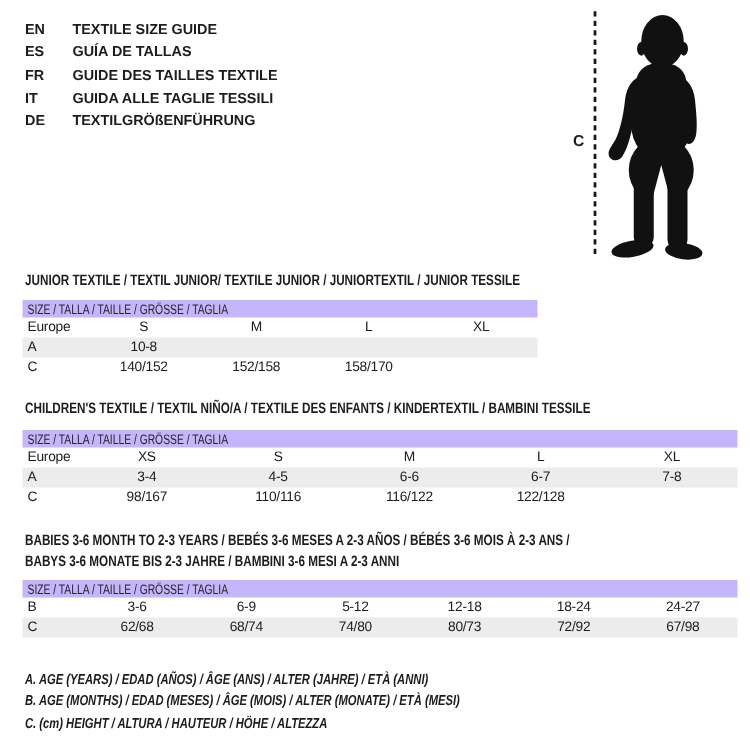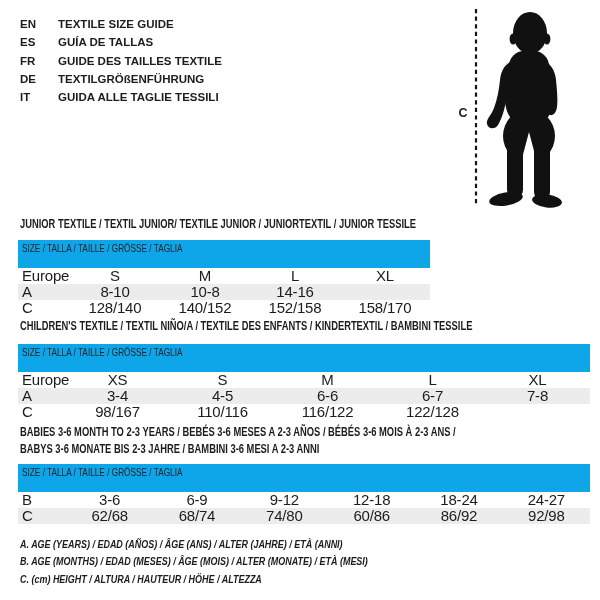--- a/index.html
+++ b/index.html
@@ -18,24 +18,24 @@
   .c-label { position:absolute; left:5px; top:98px; width:12px; text-align:center;
              font-size:12.5px; font-weight:700; }
   
   .sec-title { position:absolute; left:20px; font-size:12px; font-weight:700; white-space:nowrap;
                transform:scaleX(.78); transform-origin:0 50%; line-height:17px; }
   
   .sg-table { position:absolute; left:18px; }
   .t1 { top:240px; width:412px; }
   .t2 { top:344px; width:572px; }
   .t3 { top:464px; width:572px; }
-  .sizebar { height:28px; line-height:14px; background:#0ea5e9; padding-left:4px; overflow:hidden; }
+  .sizebar { height:14px; line-height:14px; background:#c4b5fd; padding-left:4px; overflow:hidden; }
   .sizebar span { display:inline-block; transform:scaleX(.75); transform-origin:0 50%;
                   font-size:11px; color:#262626; white-space:nowrap; }
-  .trow { display:grid; height:16px; line-height:16px; font-size:15px; }
+  .trow { display:grid; height:16px; line-height:16px; font-size:11px; }
   .t1 .trow { grid-template-columns:52px repeat(4,1fr); }
   .t2 .trow { grid-template-columns:47px repeat(5,1fr); }
   .t3 .trow { grid-template-columns:48px repeat(6,1fr); }
   .trow span { text-align:center; letter-spacing:-0.2px; }
   .trow .c0 { text-align:left; padding-left:4px; }
   .alt { background:#ececec; }
   
   .footnotes { position:absolute; left:20px; top:536px;font-style:italic; }
   .footnote { height:17.3px; line-height:17.3px; font-size:11.5px; font-weight:700; white-space:nowrap;
               transform:scaleX(.78); transform-origin:0 50%; }
@@ -49,24 +49,24 @@
     <div class="lang-row">
       <span class="lang-code">EN</span><span>TEXTILE SIZE GUIDE</span>
     </div>
     <div class="lang-row">
       <span class="lang-code">ES</span><span>GUÍA DE TALLAS</span>
     </div>
     <div class="lang-row">
       <span class="lang-code">FR</span><span>GUIDE DES TAILLES TEXTILE</span>
     </div>
     <div class="lang-row">
-      <span class="lang-code">DE</span><span>TEXTILGRÖßENFÜHRUNG</span>
+      <span class="lang-code">IT</span><span>GUIDA ALLE TAGLIE TESSILI</span>
     </div>
     <div class="lang-row">
-      <span class="lang-code">IT</span><span>GUIDA ALLE TAGLIE TESSILI</span>
+      <span class="lang-code">DE</span><span>TEXTILGRÖßENFÜHRUNG</span>
     </div>
   </div>
 
   <div class="figure">
     <span class="c-label">C</span>
     <svg width="130" height="202" viewBox="0 0 130 202">
       <line x1="24" y1="1" x2="24" y2="198" stroke="#161616" stroke-width="2.2" stroke-dasharray="4.2 3.4"></line>
       <g fill="#111111" transform="translate(30,0)">
         <ellipse cx="31" cy="31" rx="3.4" ry="5.5"></ellipse>
         <ellipse cx="65" cy="31" rx="3.4" ry="5.5"></ellipse>
@@ -92,27 +92,24 @@
     </div>
     <div class="trow">
       <span class="c0">Europe</span>
       <span>S</span>
       <span>M</span>
       <span>L</span>
       <span>XL</span>
     </div>
     <div class="trow alt">
       <span class="c0">A</span>
-      <span>8-10</span>
       <span>10-8</span>
-      <span>14-16</span>
     </div>
     <div class="trow">
       <span class="c0">C</span>
-      <span>128/140</span>
       <span>140/152</span>
       <span>152/158</span>
       <span>158/170</span>
     </div>
   </div>
 
   <div class="sec-title" style="top:318px">CHILDREN'S TEXTILE / TEXTIL NIÑO/A / TEXTILE DES ENFANTS / KINDERTEXTIL / BAMBINI TESSILE</div>
   <div class="sg-table t2">
     <div class="sizebar">
       <span>SIZE / TALLA / TAILLE / GRÖSSE / TAGLIA</span>
@@ -147,33 +144,33 @@
     <div>BABYS 3-6 MONATE BIS 2-3 JAHRE / BAMBINI 3-6 MESI A 2-3 ANNI</div>
   </div>
   <div class="sg-table t3">
     <div class="sizebar">
       <span>SIZE / TALLA / TAILLE / GRÖSSE / TAGLIA</span>
     </div>
     <div class="trow">
       <span class="c0">B</span>
       <span>3-6</span>
       <span>6-9</span>
-      <span>9-12</span>
+      <span>5-12</span>
       <span>12-18</span>
       <span>18-24</span>
       <span>24-27</span>
     </div>
     <div class="trow alt">
       <span class="c0">C</span>
       <span>62/68</span>
       <span>68/74</span>
       <span>74/80</span>
-      <span>60/86</span>
-      <span>86/92</span>
-      <span>92/98</span>
+      <span>80/73</span>
+      <span>72/92</span>
+      <span>67/98</span>
     </div>
   </div>
 
   <div class="footnotes">
     <div class="footnote">A. AGE (YEARS) / EDAD (AÑOS) / ÂGE (ANS) / ALTER (JAHRE) / ETÀ (ANNI)</div>
     <div class="footnote">B. AGE (MONTHS) / EDAD (MESES) / ÂGE (MOIS) / ALTER (MONATE) / ETÀ (MESI)</div>
     <div class="footnote">C. (cm) HEIGHT / ALTURA / HAUTEUR / HÖHE / ALTEZZA</div>
   </div>
 
 </div>

